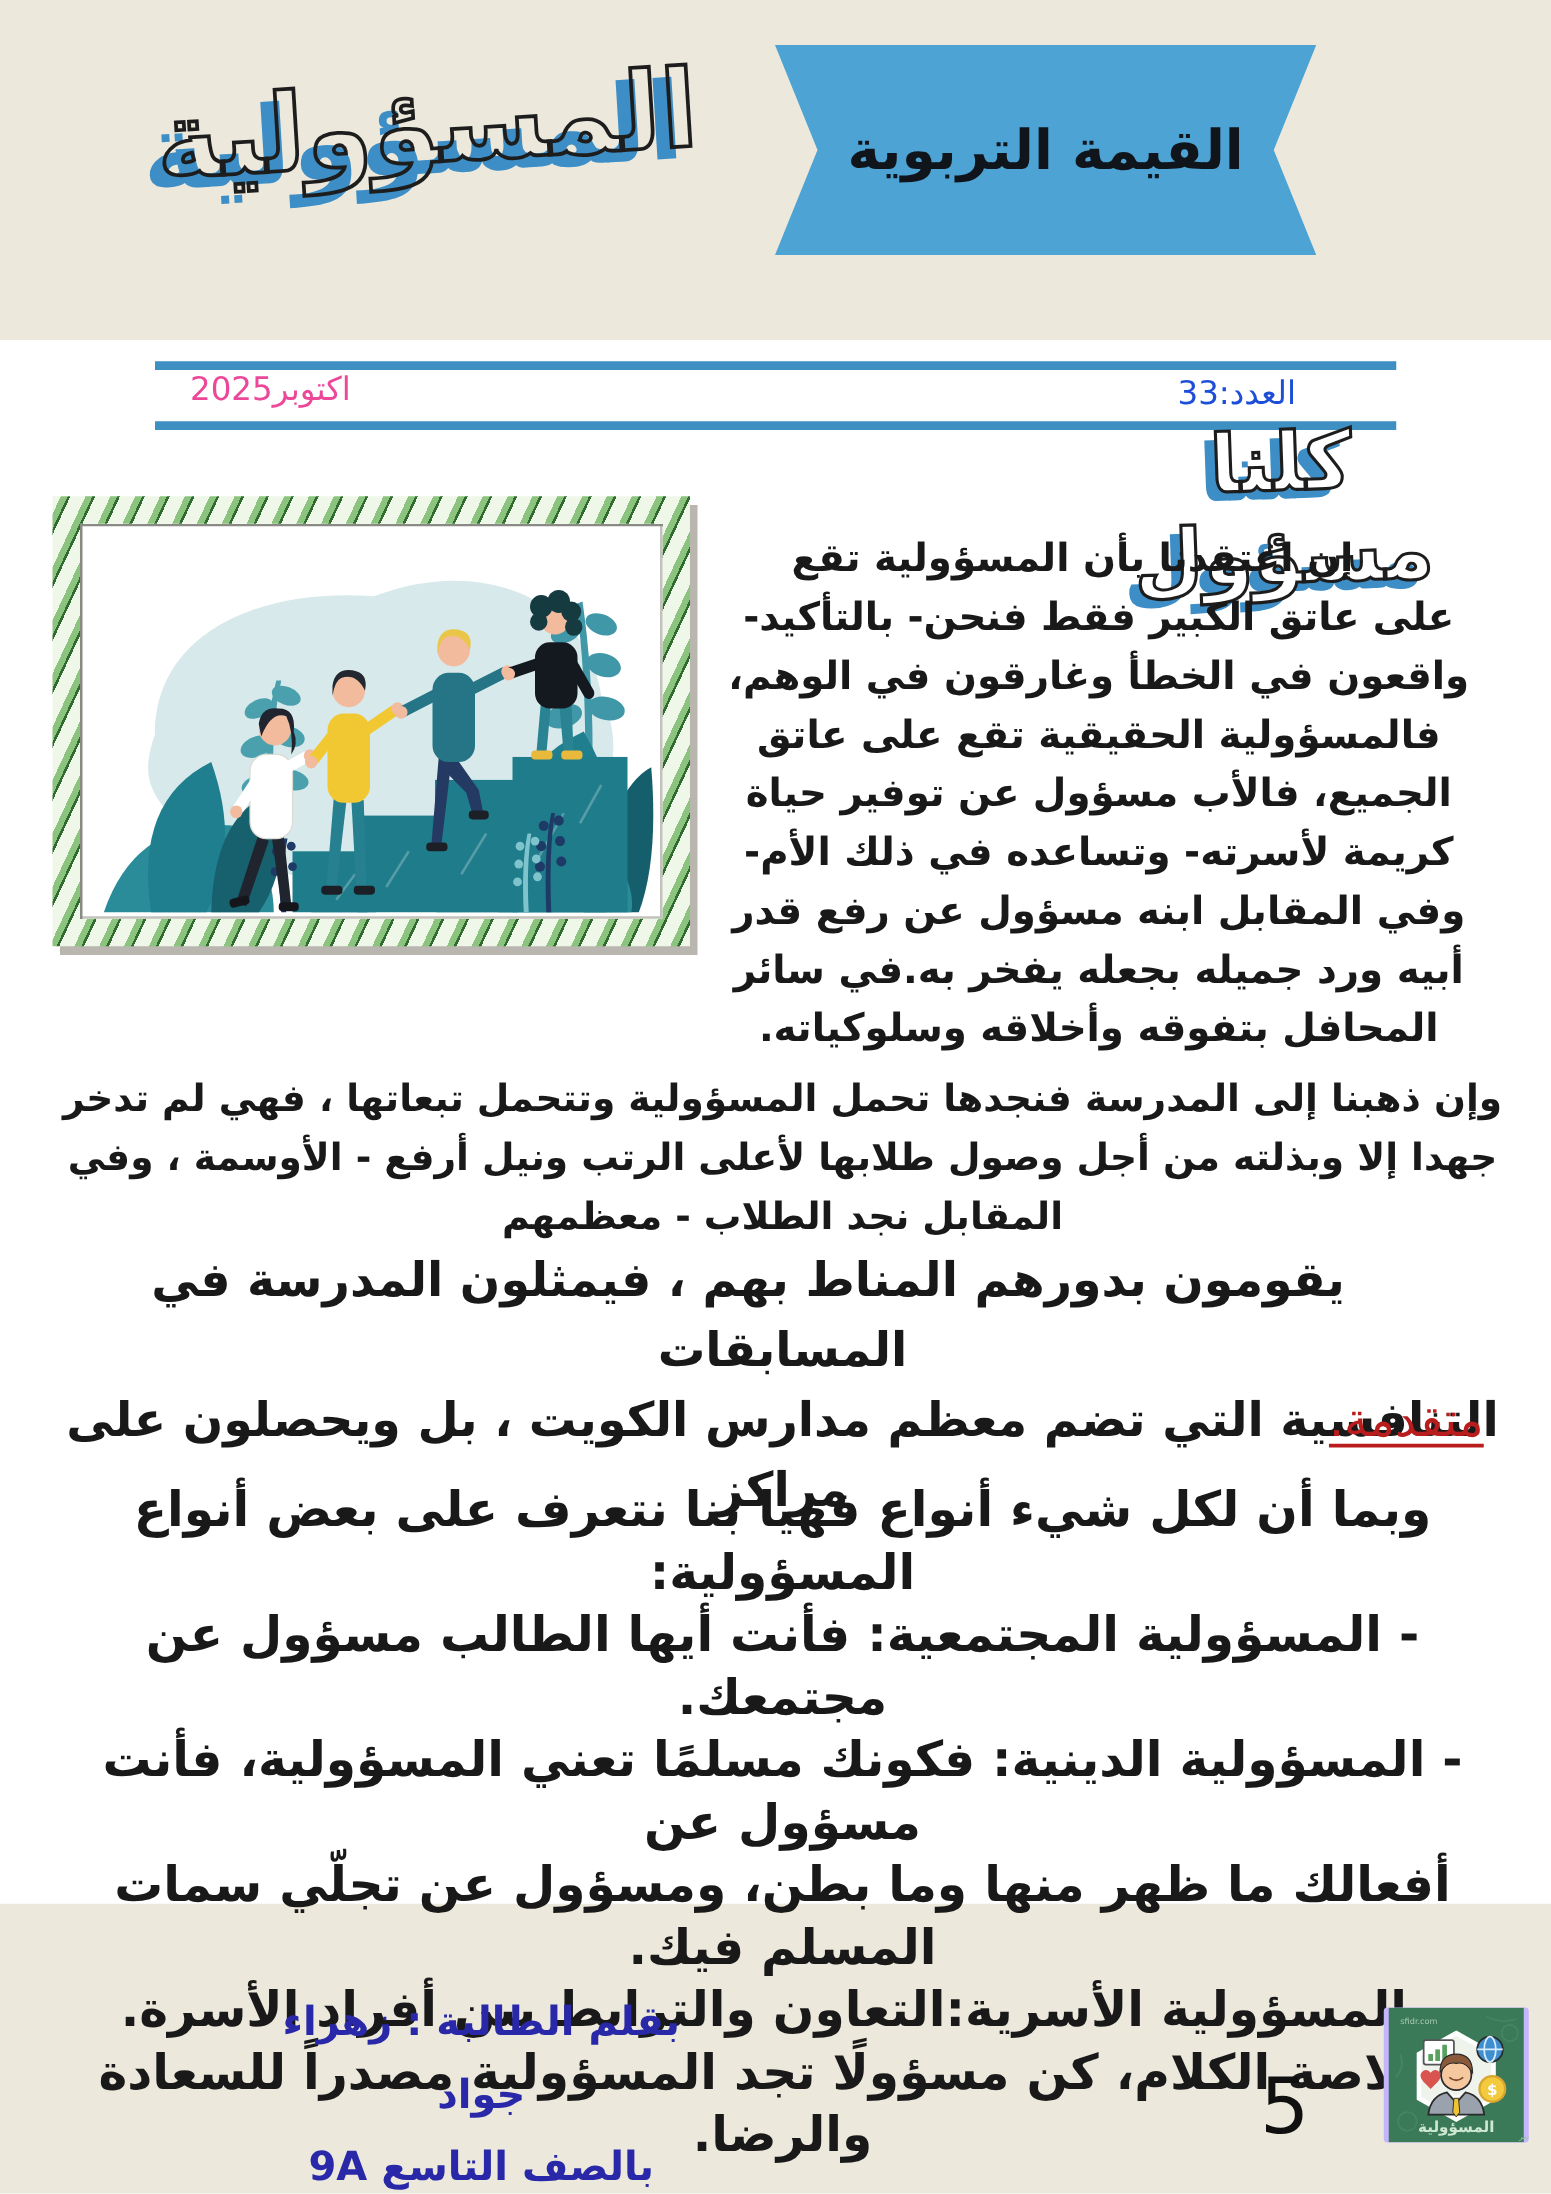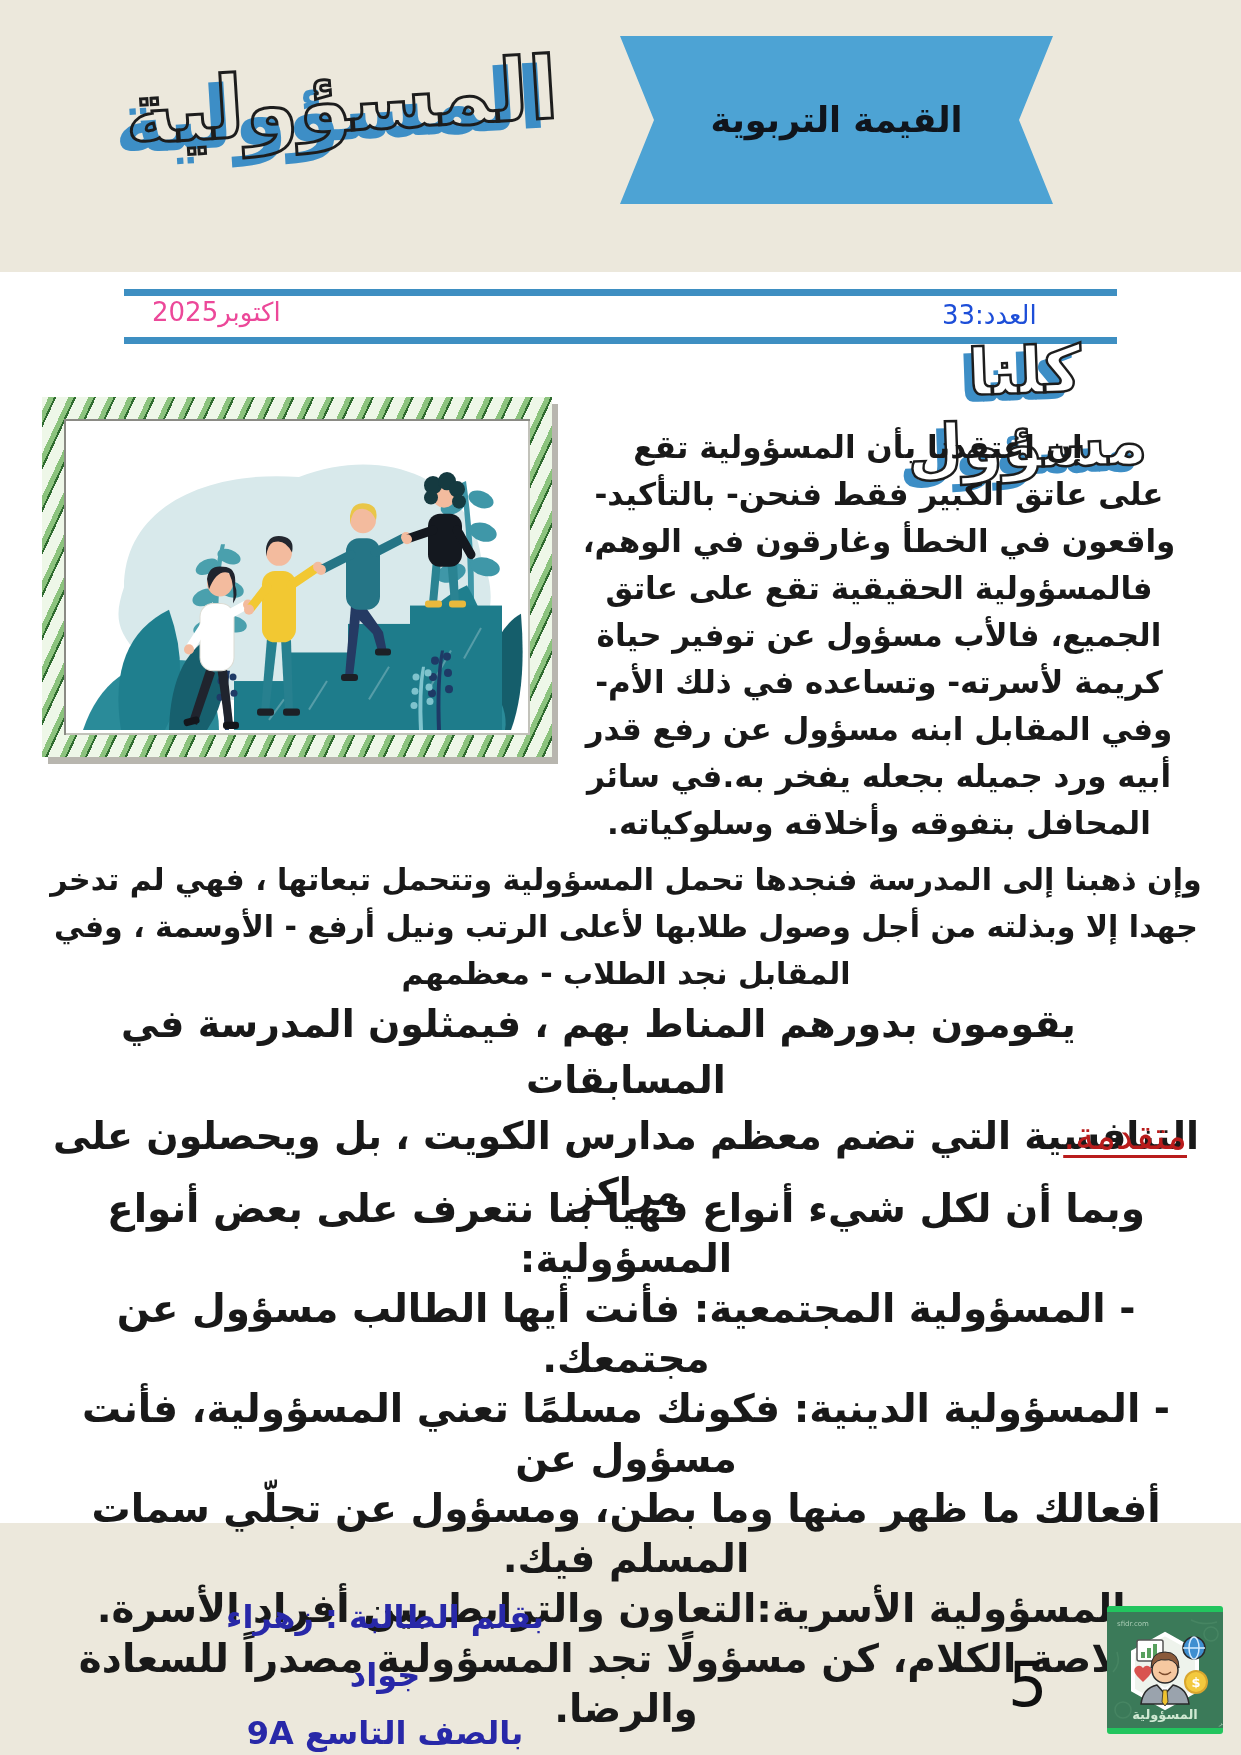--- a/index.html
+++ b/index.html
@@ -17,21 +17,21 @@
   .masthead-title .layer { position:absolute; left:0; top:10px; width:100%; text-align:center; direction:rtl; }
   .masthead-title .t-fill { color:#3d8ec6; }
   .masthead-title .t-outline { transform:translate(12px,-9px); color:transparent;
                                -webkit-text-stroke:3px #1d1d1d; }
 
   
   .value-banner { position:absolute; left:620px; top:36px; width:433px; height:168px;
                   background:#4da3d4;
                   clip-path:polygon(0 0,100% 0,calc(100% - 34px) 50%,100% 100%,0 100%,34px 50%);
                   display:flex; align-items:center; justify-content:center; }
-  .value-banner .label { font-size:35px; font-weight:bold; color:#10151c; direction:rtl; }
+  .value-banner .label { font-size:44px; font-weight:bold; color:#10151c; direction:rtl; }
 
   
   .rule { position:absolute; left:124px; width:993px; height:7px; background:#3e8fc2; }
   .rule-top { top:289px; } .rule-bottom { top:337px; }
   .issue-label { position:absolute; left:942px; top:300px; font-size:26px; color:#1d4ed8; direction:rtl; }
   .date-label  { position:absolute; left:152px; top:297px; font-size:26px; color:#ec4899; direction:rtl; }
 
   
   .article-heading { position:absolute; left:845px; top:334px; width:360px; height:100px;
                      font-size:64px; font-weight:bold; transform:rotate(-2deg); }
@@ -56,22 +56,22 @@
                         font-size:38px; line-height:56px; color:#b91c1c; direction:rtl; text-align:right;
                         padding-right:30px; text-decoration:underline; text-underline-offset:6px; }
   .types-paragraph    { left:35px;  top:1184px; width:1182px; font-size:39px; line-height:50px; }
 
   
   .author-credit { position:absolute; left:225px; top:1588px; width:320px; text-align:center;
                    font-size:32px; font-weight:bold; color:#2828a8; line-height:58px;
                    direction:rtl; white-space:pre-line; }
   .page-number { position:absolute; left:1008px; top:1648px; font-size:62px; color:#101010; }
 
-  .brand-logo { position:absolute; left:1107px; top:1606px; width:116px; height:128px;
-                background:#22c55e; border-radius:3px; overflow:hidden; }
+  .brand-logo { position:absolute; left:1107px; top:1606px; width:116px; height:108px;
+                background:#c4b5fd; border-radius:3px; overflow:hidden; }
   .brand-logo svg { width:100%; height:100%; display:block; }
 </style>
 </head>
 <body>
 
 <div id="page">
 
   <div class="band-top"></div>
   <div class="band-bottom"></div>
 

